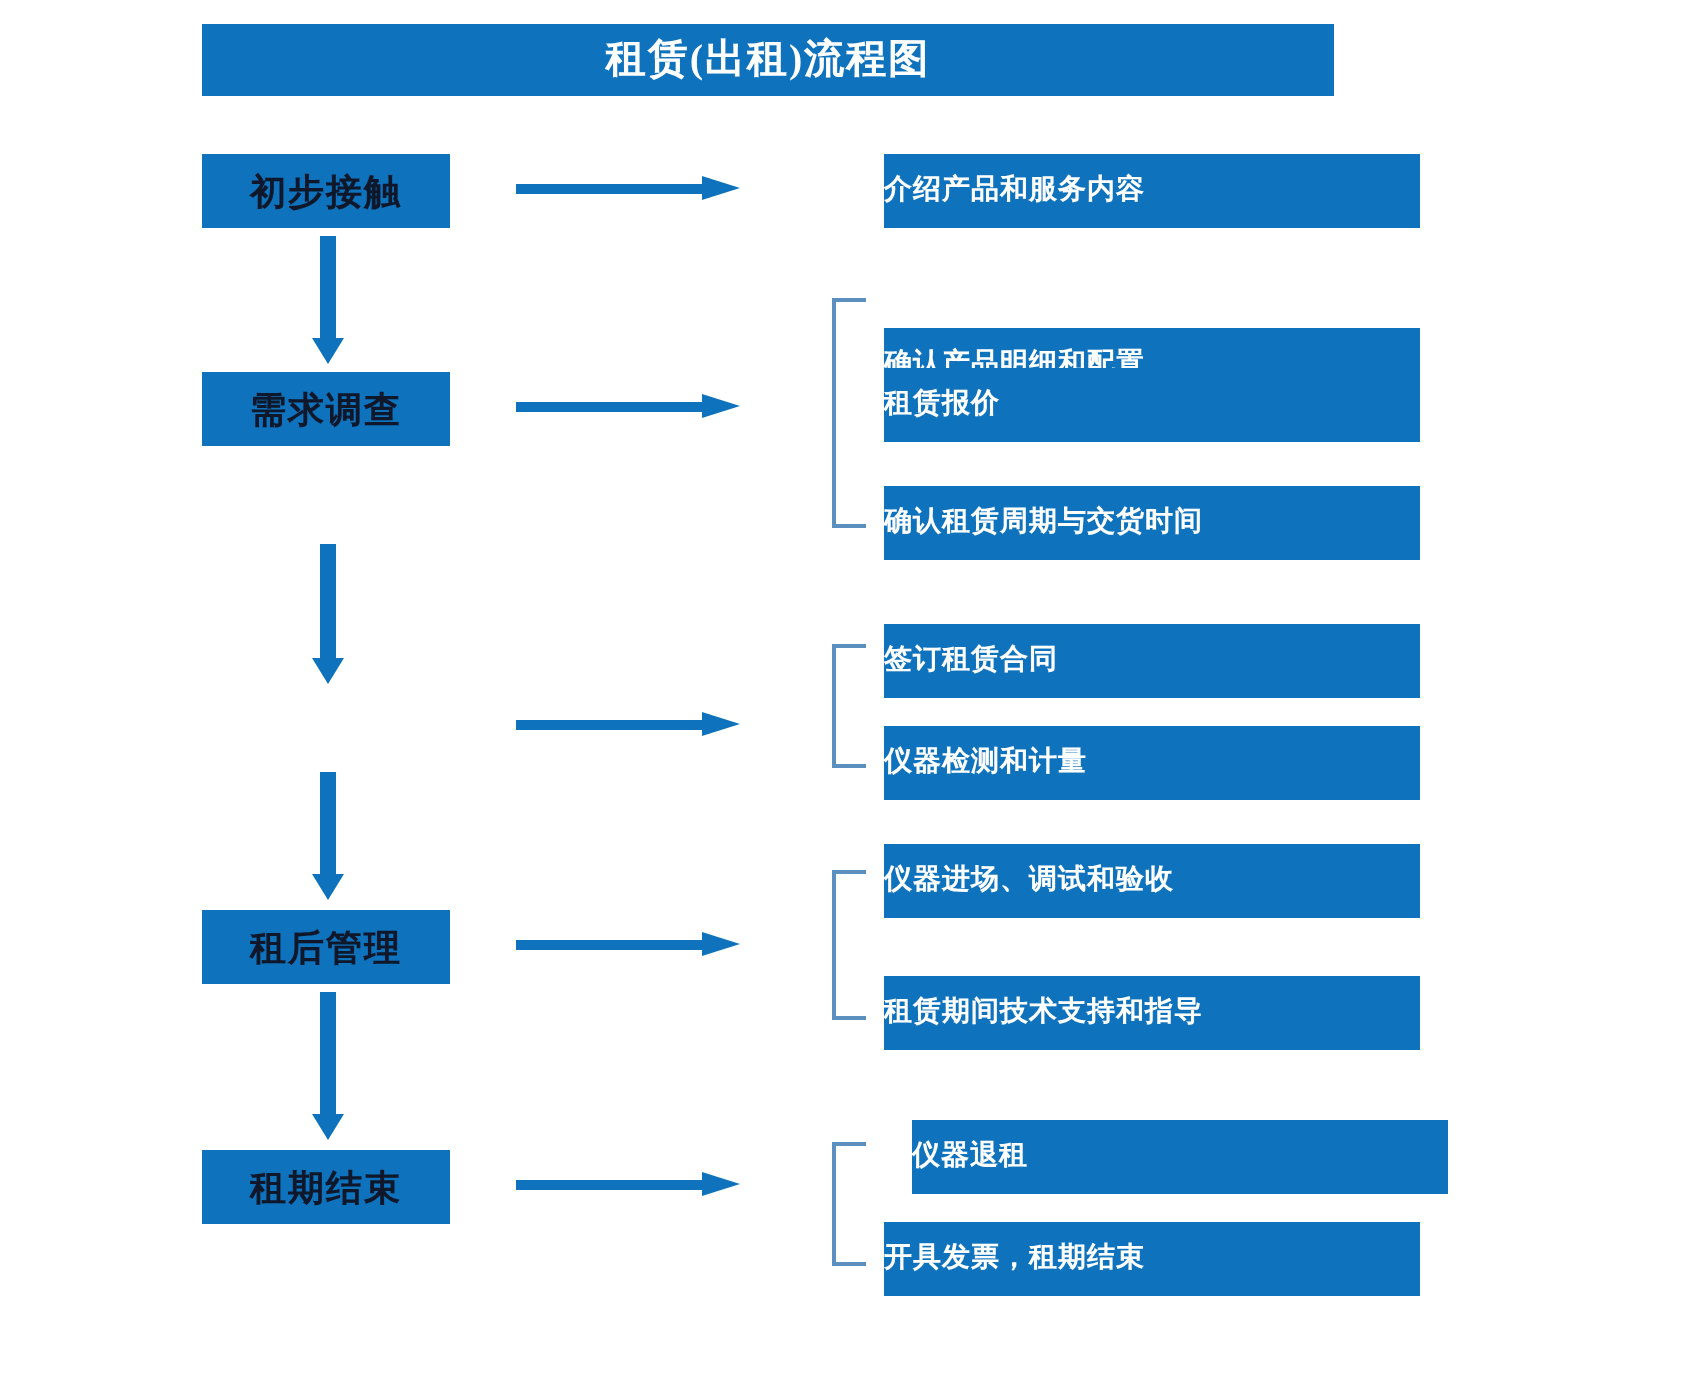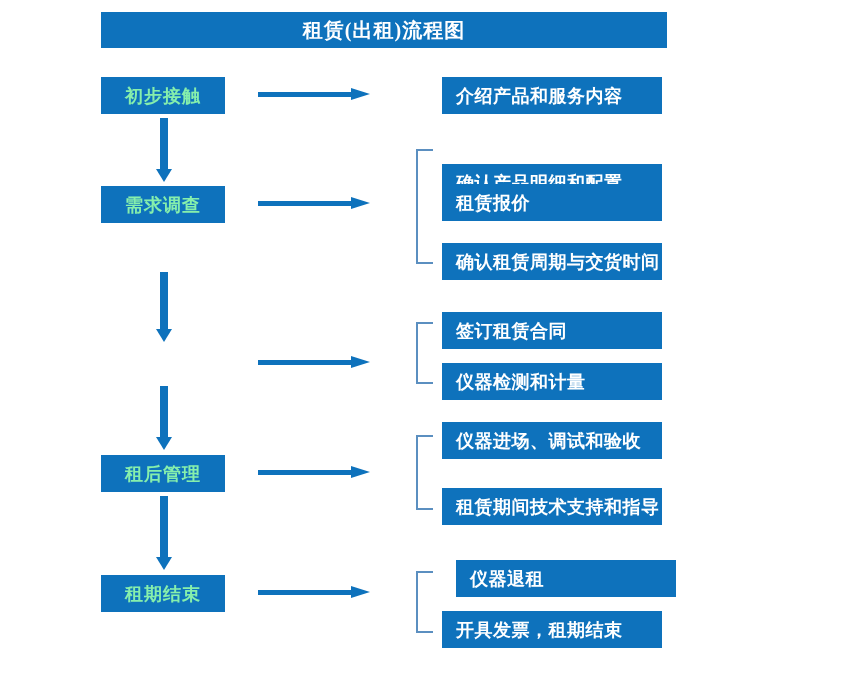--- a/index.html
+++ b/index.html
@@ -37,44 +37,43 @@
     line-height: 1;
   }
 
   
   .stage-box {
     position: absolute;
     left: 101px;
     width: 124px;
     height: 37px;
     background: #0E72BC;
-    color: #86efac;
+    color: #0f172a;
     display: flex;
     align-items: center;
     justify-content: center;
     font-size: 18px;
     font-weight: bold;
     line-height: 1;
     letter-spacing: 1px;
   }
 
   
   .detail-box {
     position: absolute;
     left: 442px;
-    width: 220px;
+    width: 268px;
     height: 37px;
     background: #0E72BC;
     color: #ffffff;
     display: flex;
     align-items: center;
     justify-content: flex-start;
-    padding-left: 14px;
     box-sizing: border-box;
-    font-size: 18px;
+    font-size: 14px;
     font-weight: bold;
     line-height: 1;
     letter-spacing: 0.5px;
     white-space: nowrap;
   }
 
   
   .h-arrow {
     position: absolute;
     left: 258px;

